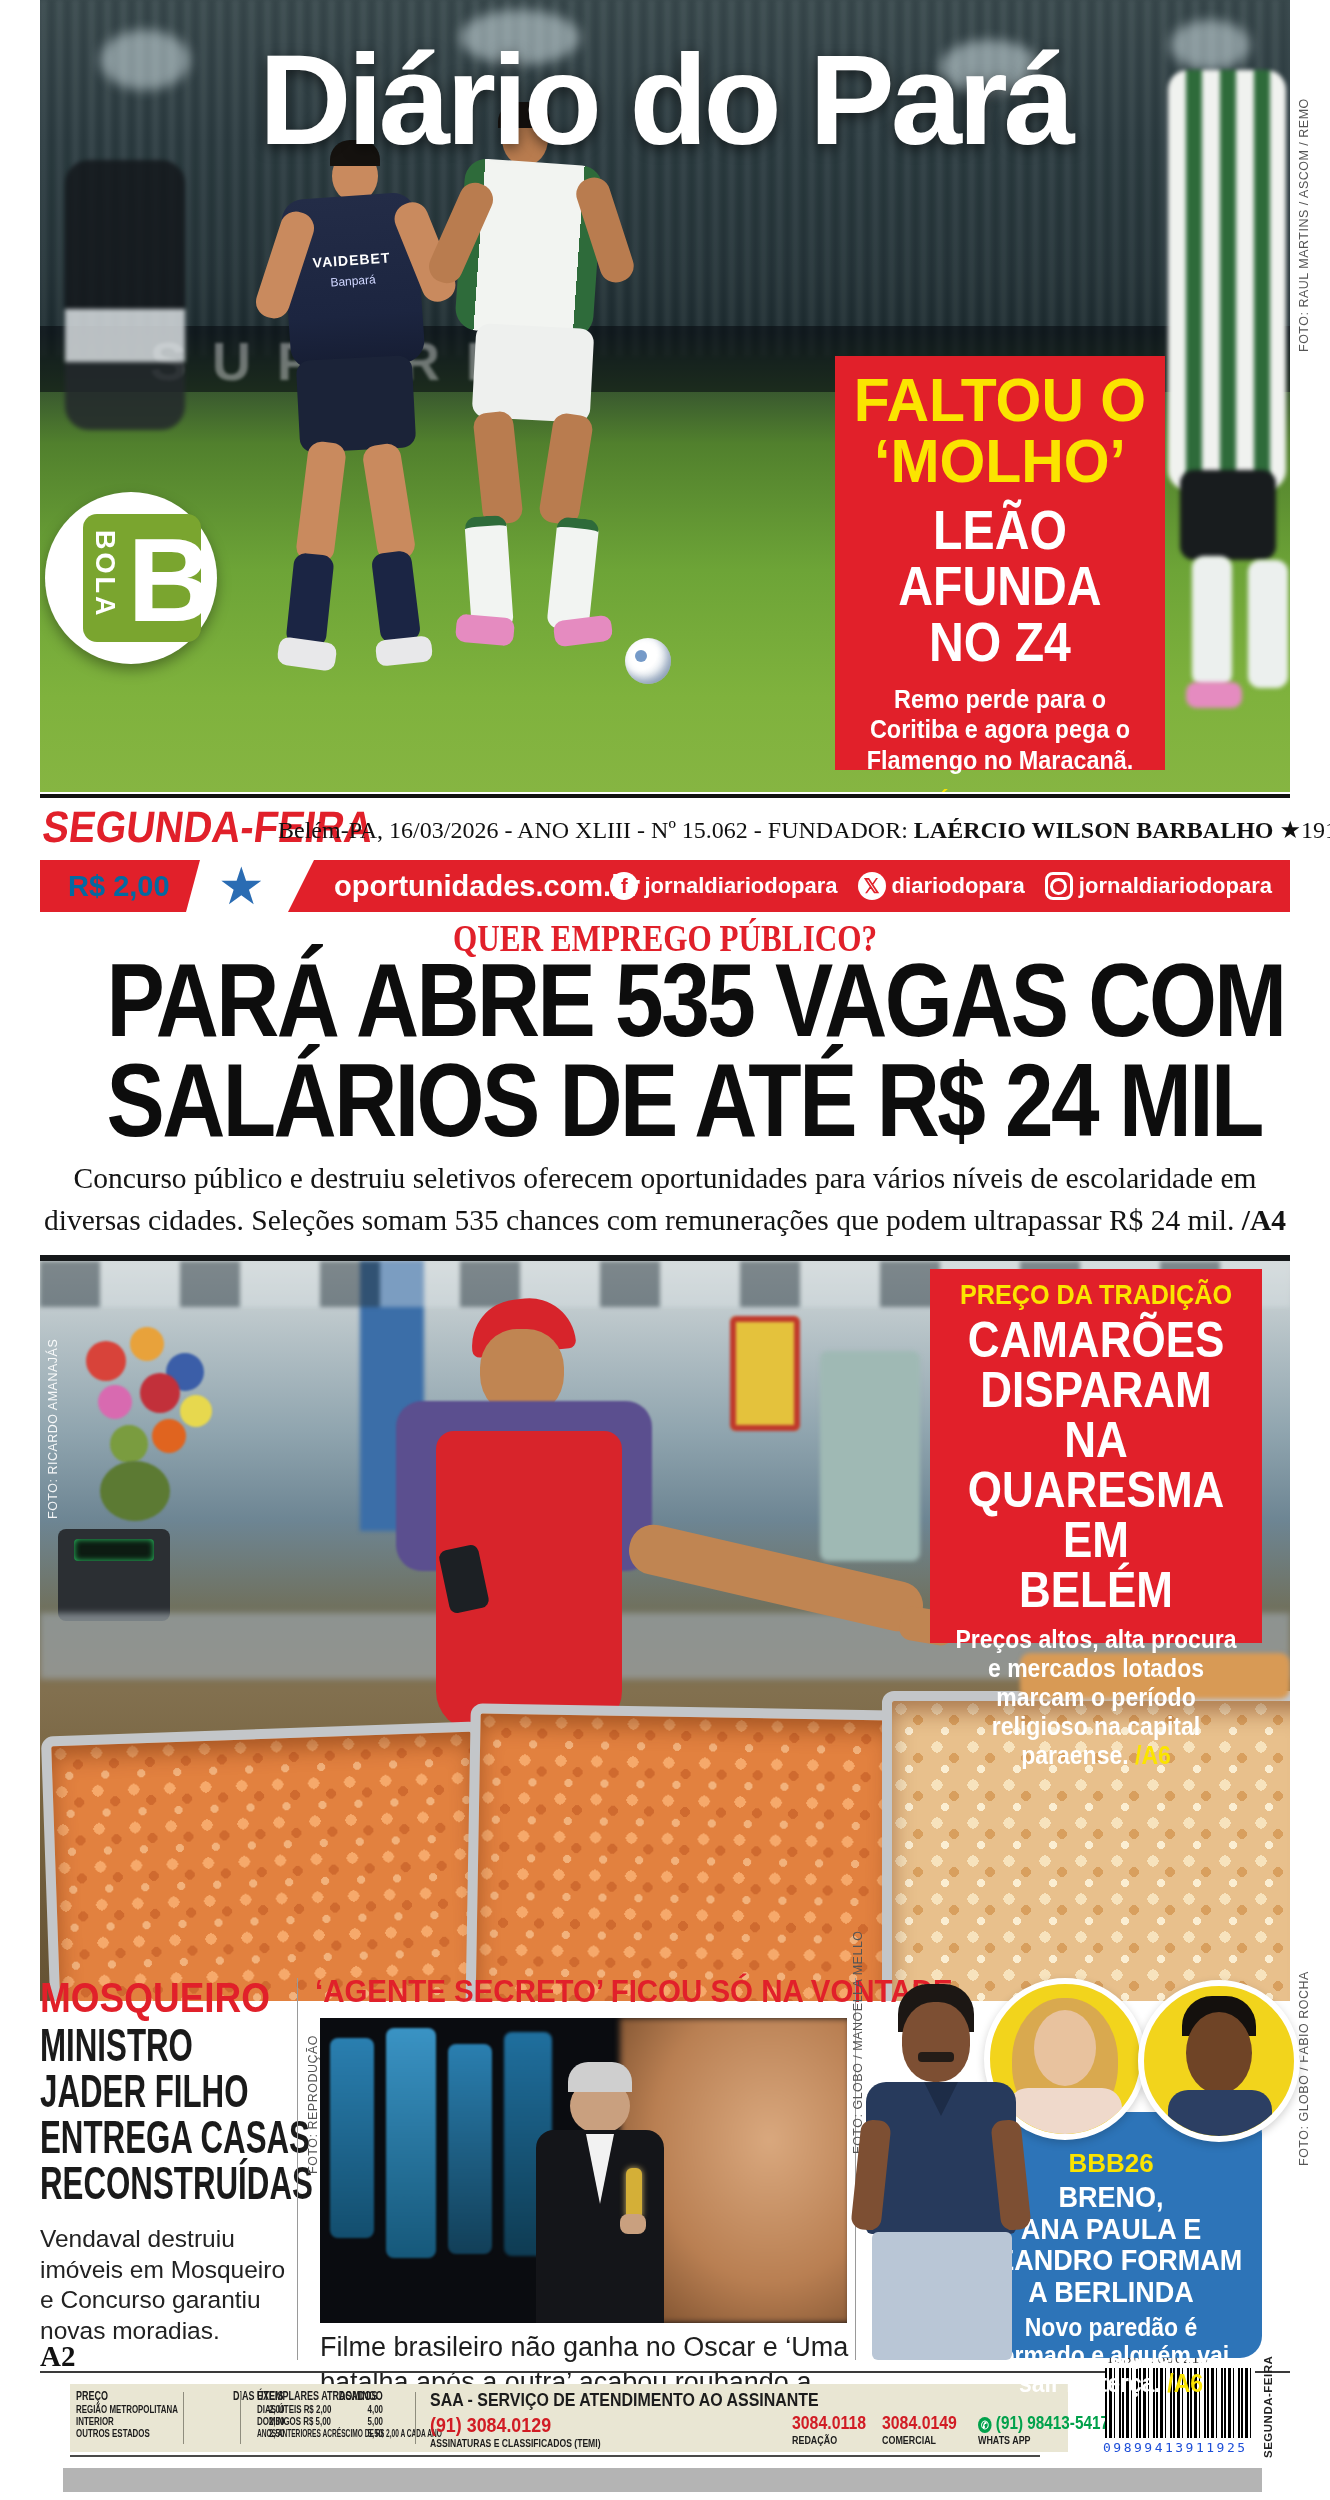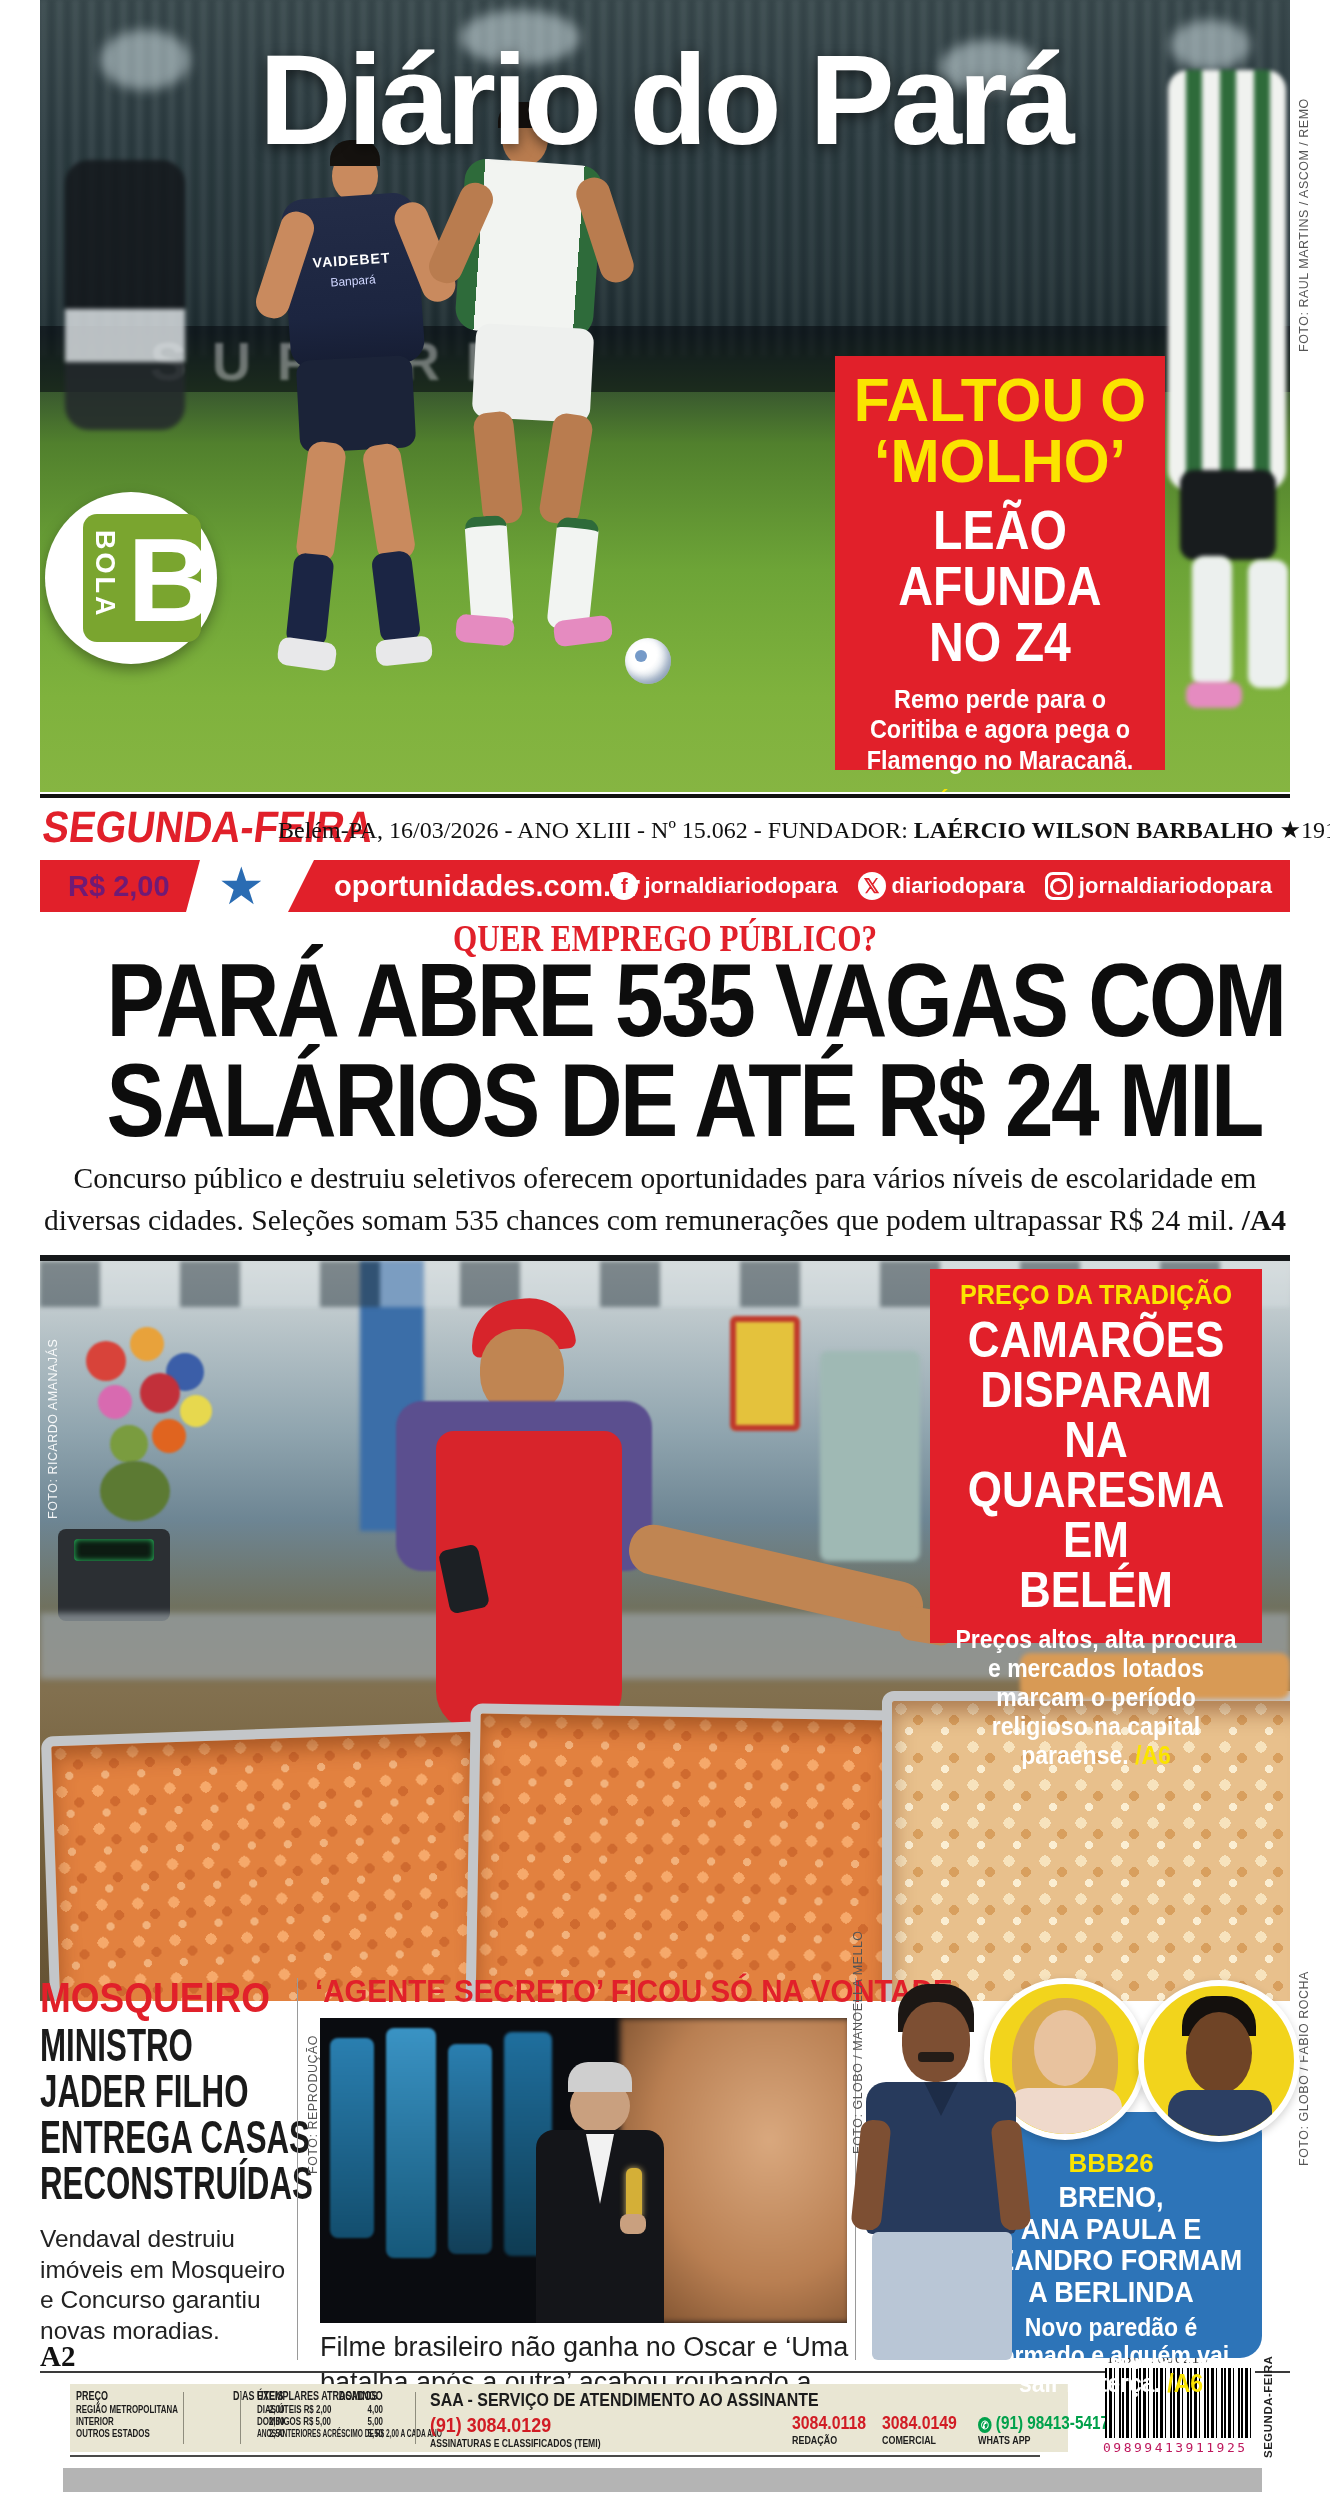--- a/index.html
+++ b/index.html
@@ -50,21 +50,21 @@
   .toprule{left:40px;top:794px;width:1250px;height:4px;background:#111;}
   .dateline{left:40px;top:802px;width:1250px;height:54px;}
   .day{position:absolute;left:6px;top:0;color:#e1202a;font-weight:bold;font-size:44px;
     transform:skewX(-7deg) scaleX(.9);transform-origin:left top;}
   .dl-info{position:absolute;left:238px;top:14px;font-family:"Liberation Serif",serif;font-size:24px;color:#111;}
   .dl-info b{font-weight:bold;}
   
   .pstrip{left:40px;top:860px;width:1250px;height:52px;}
   .pstrip .seg1{position:absolute;left:0;top:0;width:160px;height:52px;background:#e1202a;
     clip-path:polygon(0 0,100% 0,calc(100% - 14px) 100%,0 100%);}
-  .pstrip .price{position:absolute;left:28px;top:10px;color:#701a75;font-weight:bold;font-size:29px;}
+  .pstrip .price{position:absolute;left:28px;top:10px;color:#0369a1;font-weight:bold;font-size:29px;}
   .pstrip .star{position:absolute;left:178px;top:-4px;font-size:52px;color:#2a6cb3;}
   .pstrip .seg2{position:absolute;left:248px;top:0;width:1002px;height:52px;background:#e1202a;
     clip-path:polygon(26px 0,100% 0,100% 100%,0 100%);}
   .site{position:absolute;left:46px;top:10px;color:#fff;font-weight:bold;font-size:29px;}
   .socials{position:absolute;right:18px;top:12px;display:flex;gap:20px;align-items:center;color:#fff;font-weight:bold;font-size:22px;}
   .soc{display:flex;align-items:center;gap:6px;}
   .sic{width:28px;height:28px;border-radius:50%;background:#fff;color:#e1202a;display:flex;
     align-items:center;justify-content:center;font-weight:bold;font-size:20px;line-height:1;}
   .sic.ig{border-radius:8px;background:transparent;border:3px solid #fff;width:22px;height:22px;color:#fff;}
   .sic.ig i{display:block;width:11px;height:11px;border:3px solid #fff;border-radius:50%;}
@@ -124,21 +124,21 @@
   .f-h{font-size:12.5px;}
   .f-s{font-size:11px;}
   .condL{transform:scaleX(.72);transform-origin:left top;white-space:nowrap;display:block;}
   .fdiv{position:absolute;top:8px;bottom:8px;width:1px;background:#8f8d7e;}
   .red{color:#d11c24;}
   .green{color:#00a14b;}
   .saa-title{font-size:19px;transform:scaleX(.84);transform-origin:left top;white-space:nowrap;}
   .barcode{left:1105px;top:2368px;width:150px;height:70px;
     background:repeating-linear-gradient(90deg,#000 0 2px,#fff 2px 4px,#000 4px 7px,#fff 7px 9px,#000 9px 10px,#fff 10px 14px,#000 14px 16px,#fff 16px 17px);}
   .issn{left:1108px;top:2350px;font-family:"Liberation Serif",serif;font-size:15px;color:#333;letter-spacing:1px;}
-  .bdigits{left:1103px;top:2440px;font-family:"DejaVu Sans Mono",monospace;font-size:13px;letter-spacing:2.5px;color:#be185d;}
+  .bdigits{left:1103px;top:2440px;font-family:"DejaVu Sans Mono",monospace;font-size:13px;letter-spacing:2.5px;color:#1d4ed8;}
   .graybar{left:63px;top:2468px;width:1199px;height:24px;background:#b4b4b4;}
 </style>
 </head>
 <body>
 
 <div class="page">
 
   <div class="abs top-photo">
     <div class="abs crowd-tex"></div>
     <div class="abs bokeh" style="left:60px;top:30px;width:90px;height:60px;"></div>

